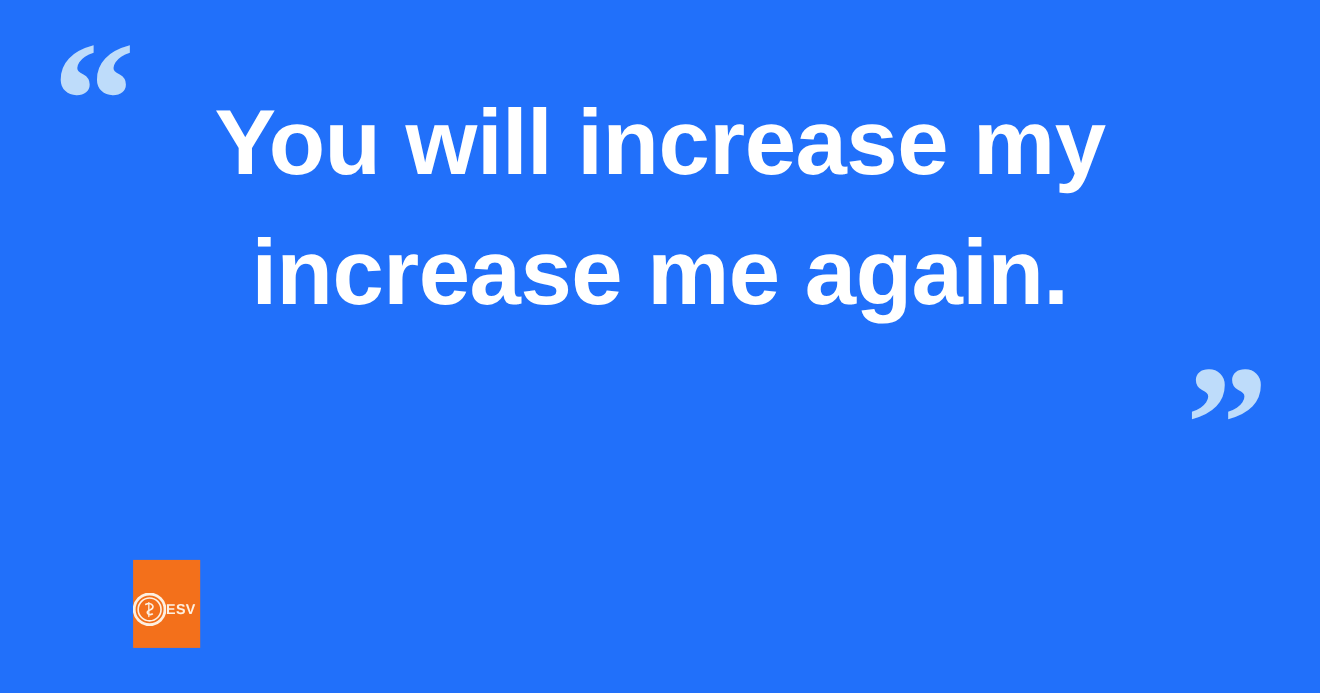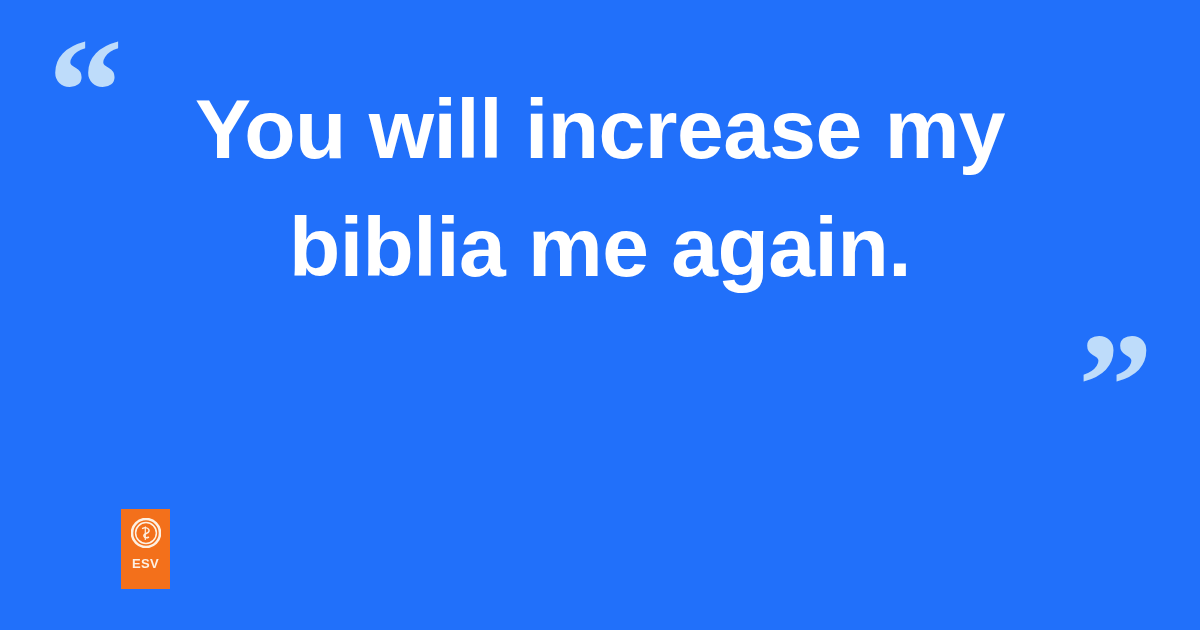--- a/index.html
+++ b/index.html
@@ -66,25 +66,25 @@
     position: absolute;
     left: 121px;
     top: 509px;
     display: flex;
     flex-direction: row;
     align-items: flex-start;
   }
 
   
   #esv-badge {
-    width: 49px;
+    width: 61px;
     height: 80px;
     background: #f3701b;
     display: flex;
-    flex-direction: column;
+    flex-direction: row;
     align-items: center;
     justify-content: flex-start;
     flex: 0 0 auto;
     position: relative;
   }
   #esv-seal {
     margin-top: 9px;
     width: 30px;
     height: 30px;
     position: relative;
@@ -127,21 +127,21 @@
 </style>
 </head>
 <body>
 
 <div id="card">
 
   <span id="quote-open" class="quote-mark">“</span>
 
   <div id="quote-block">
     <span class="quote-line">You will increase my</span>
-    <span class="quote-line">biblia me again.</span>
+    <span class="quote-line">increase me again.</span>
   </div>
 
   <span id="quote-close" class="quote-mark">”</span>
 
   <div id="attribution">
 
     <div id="esv-badge">
       <div id="esv-seal">
         <svg width="30" height="30" viewBox="0 0 30 30" aria-hidden="true">
           <circle cx="15" cy="15" r="14" fill="none" stroke="#fdf0e2" stroke-width="2.6"></circle>

